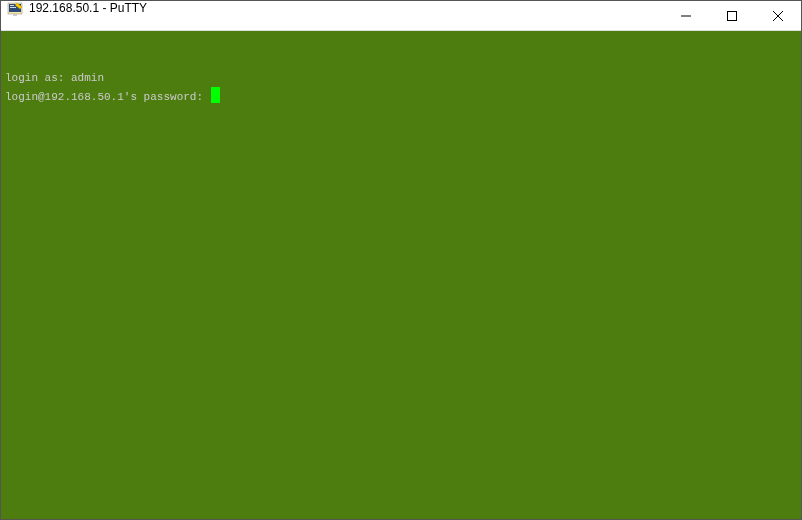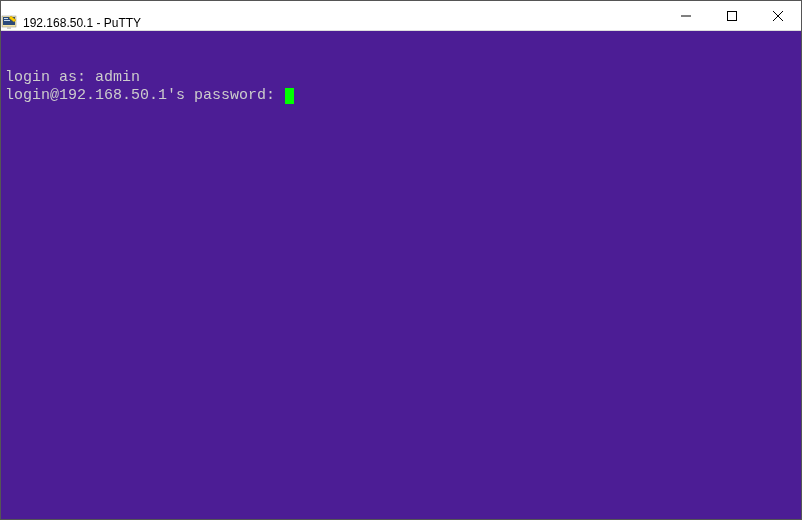--- a/index.html
+++ b/index.html
@@ -18,22 +18,23 @@
       width: 100%;
       height: 100%;
       display: flex;
       flex-direction: column;
       border: 1px solid #555;
     }
     .titlebar {
       height: 30px;
       background: #ffffff;
       display: flex;
-      align-items: flex-end;
+      align-items: flex-start;
       border-bottom: 1px solid #ddd;
+      padding-left: 6px;
     }
     .titlebar-icon {
       width: 16px;
       height: 16px;
       margin-right: 6px;
       flex-shrink: 0;
     }
     .titlebar-title {
       font-size: 12px;
       color: #000;
@@ -50,24 +51,24 @@
       align-items: center;
       justify-content: center;
       font-size: 10px;
       color: #000;
       background: transparent;
       border: none;
       cursor: pointer;
     }
     .terminal {
       flex: 1;
-      background: #4c1d95;
+      background: #4d7c0f;
       padding: 2px 4px;
       font-family: "Courier New", monospace;
-      font-size: 15px;
+      font-size: 11px;
       line-height: 18px;
       color: #cccccc;
       overflow: hidden;
       white-space: pre;
     }
     .term-line {
       display: block;
     }
     .cursor {
       display: inline-block;

